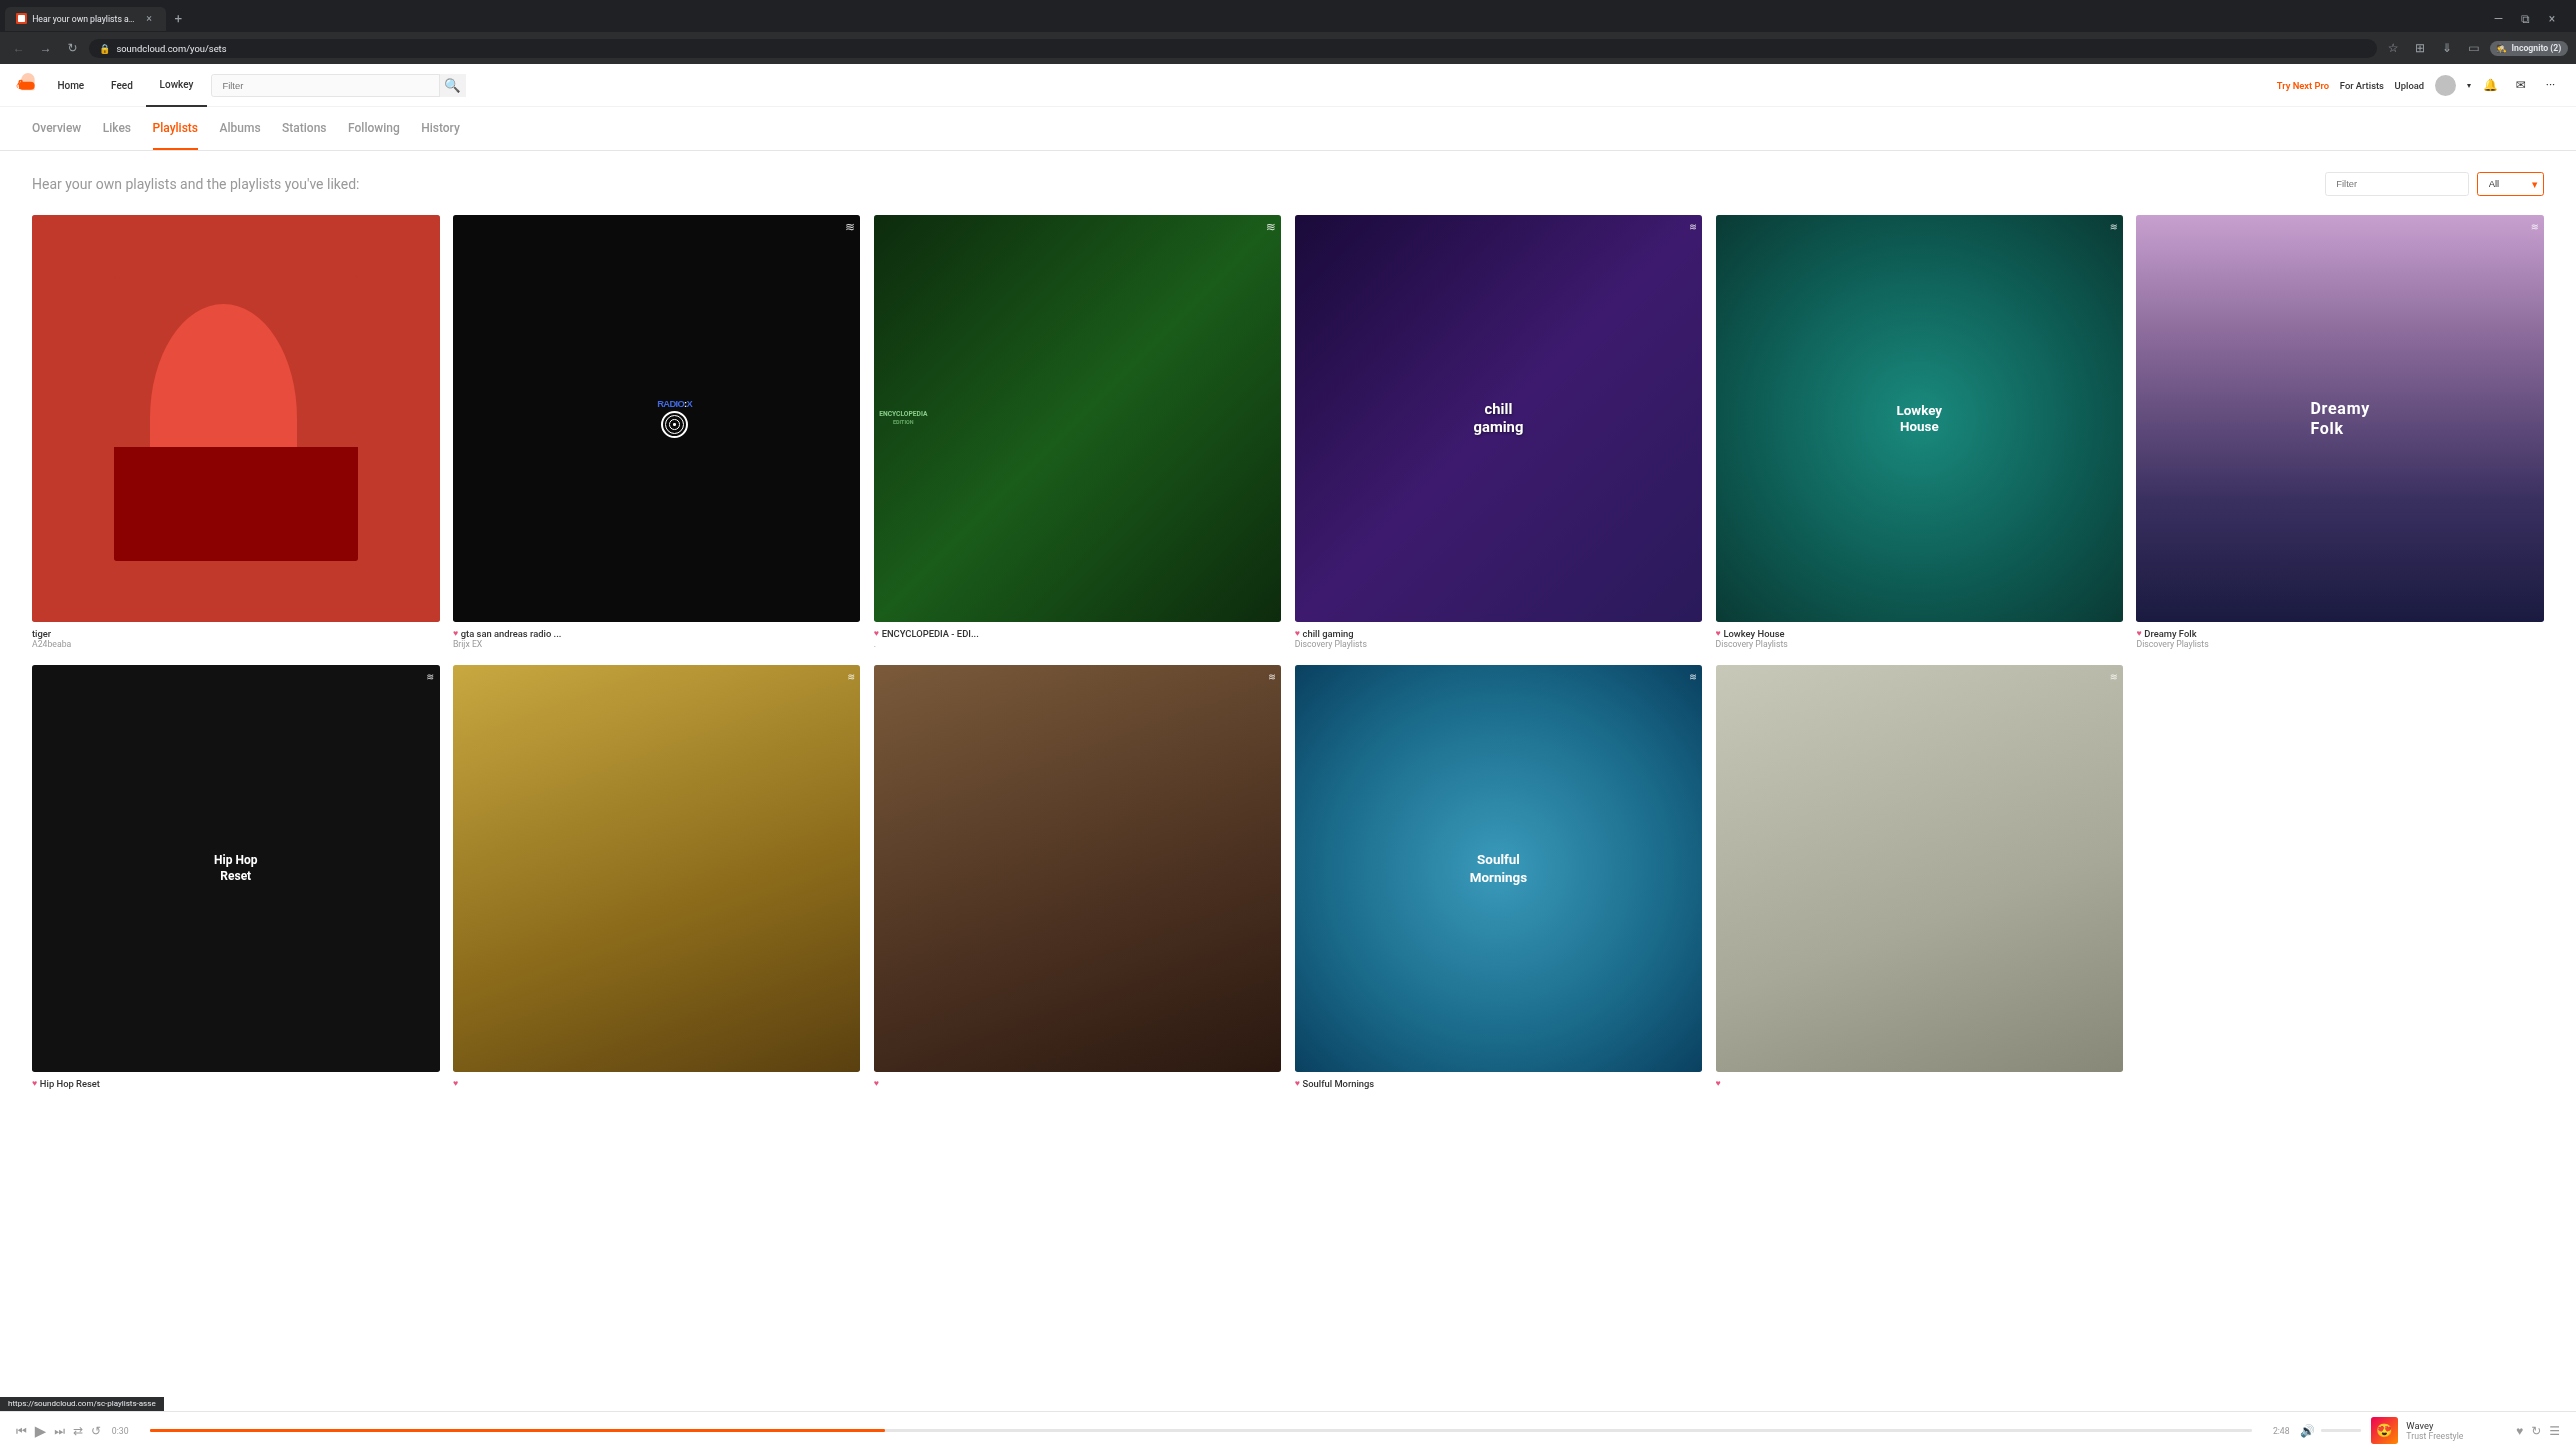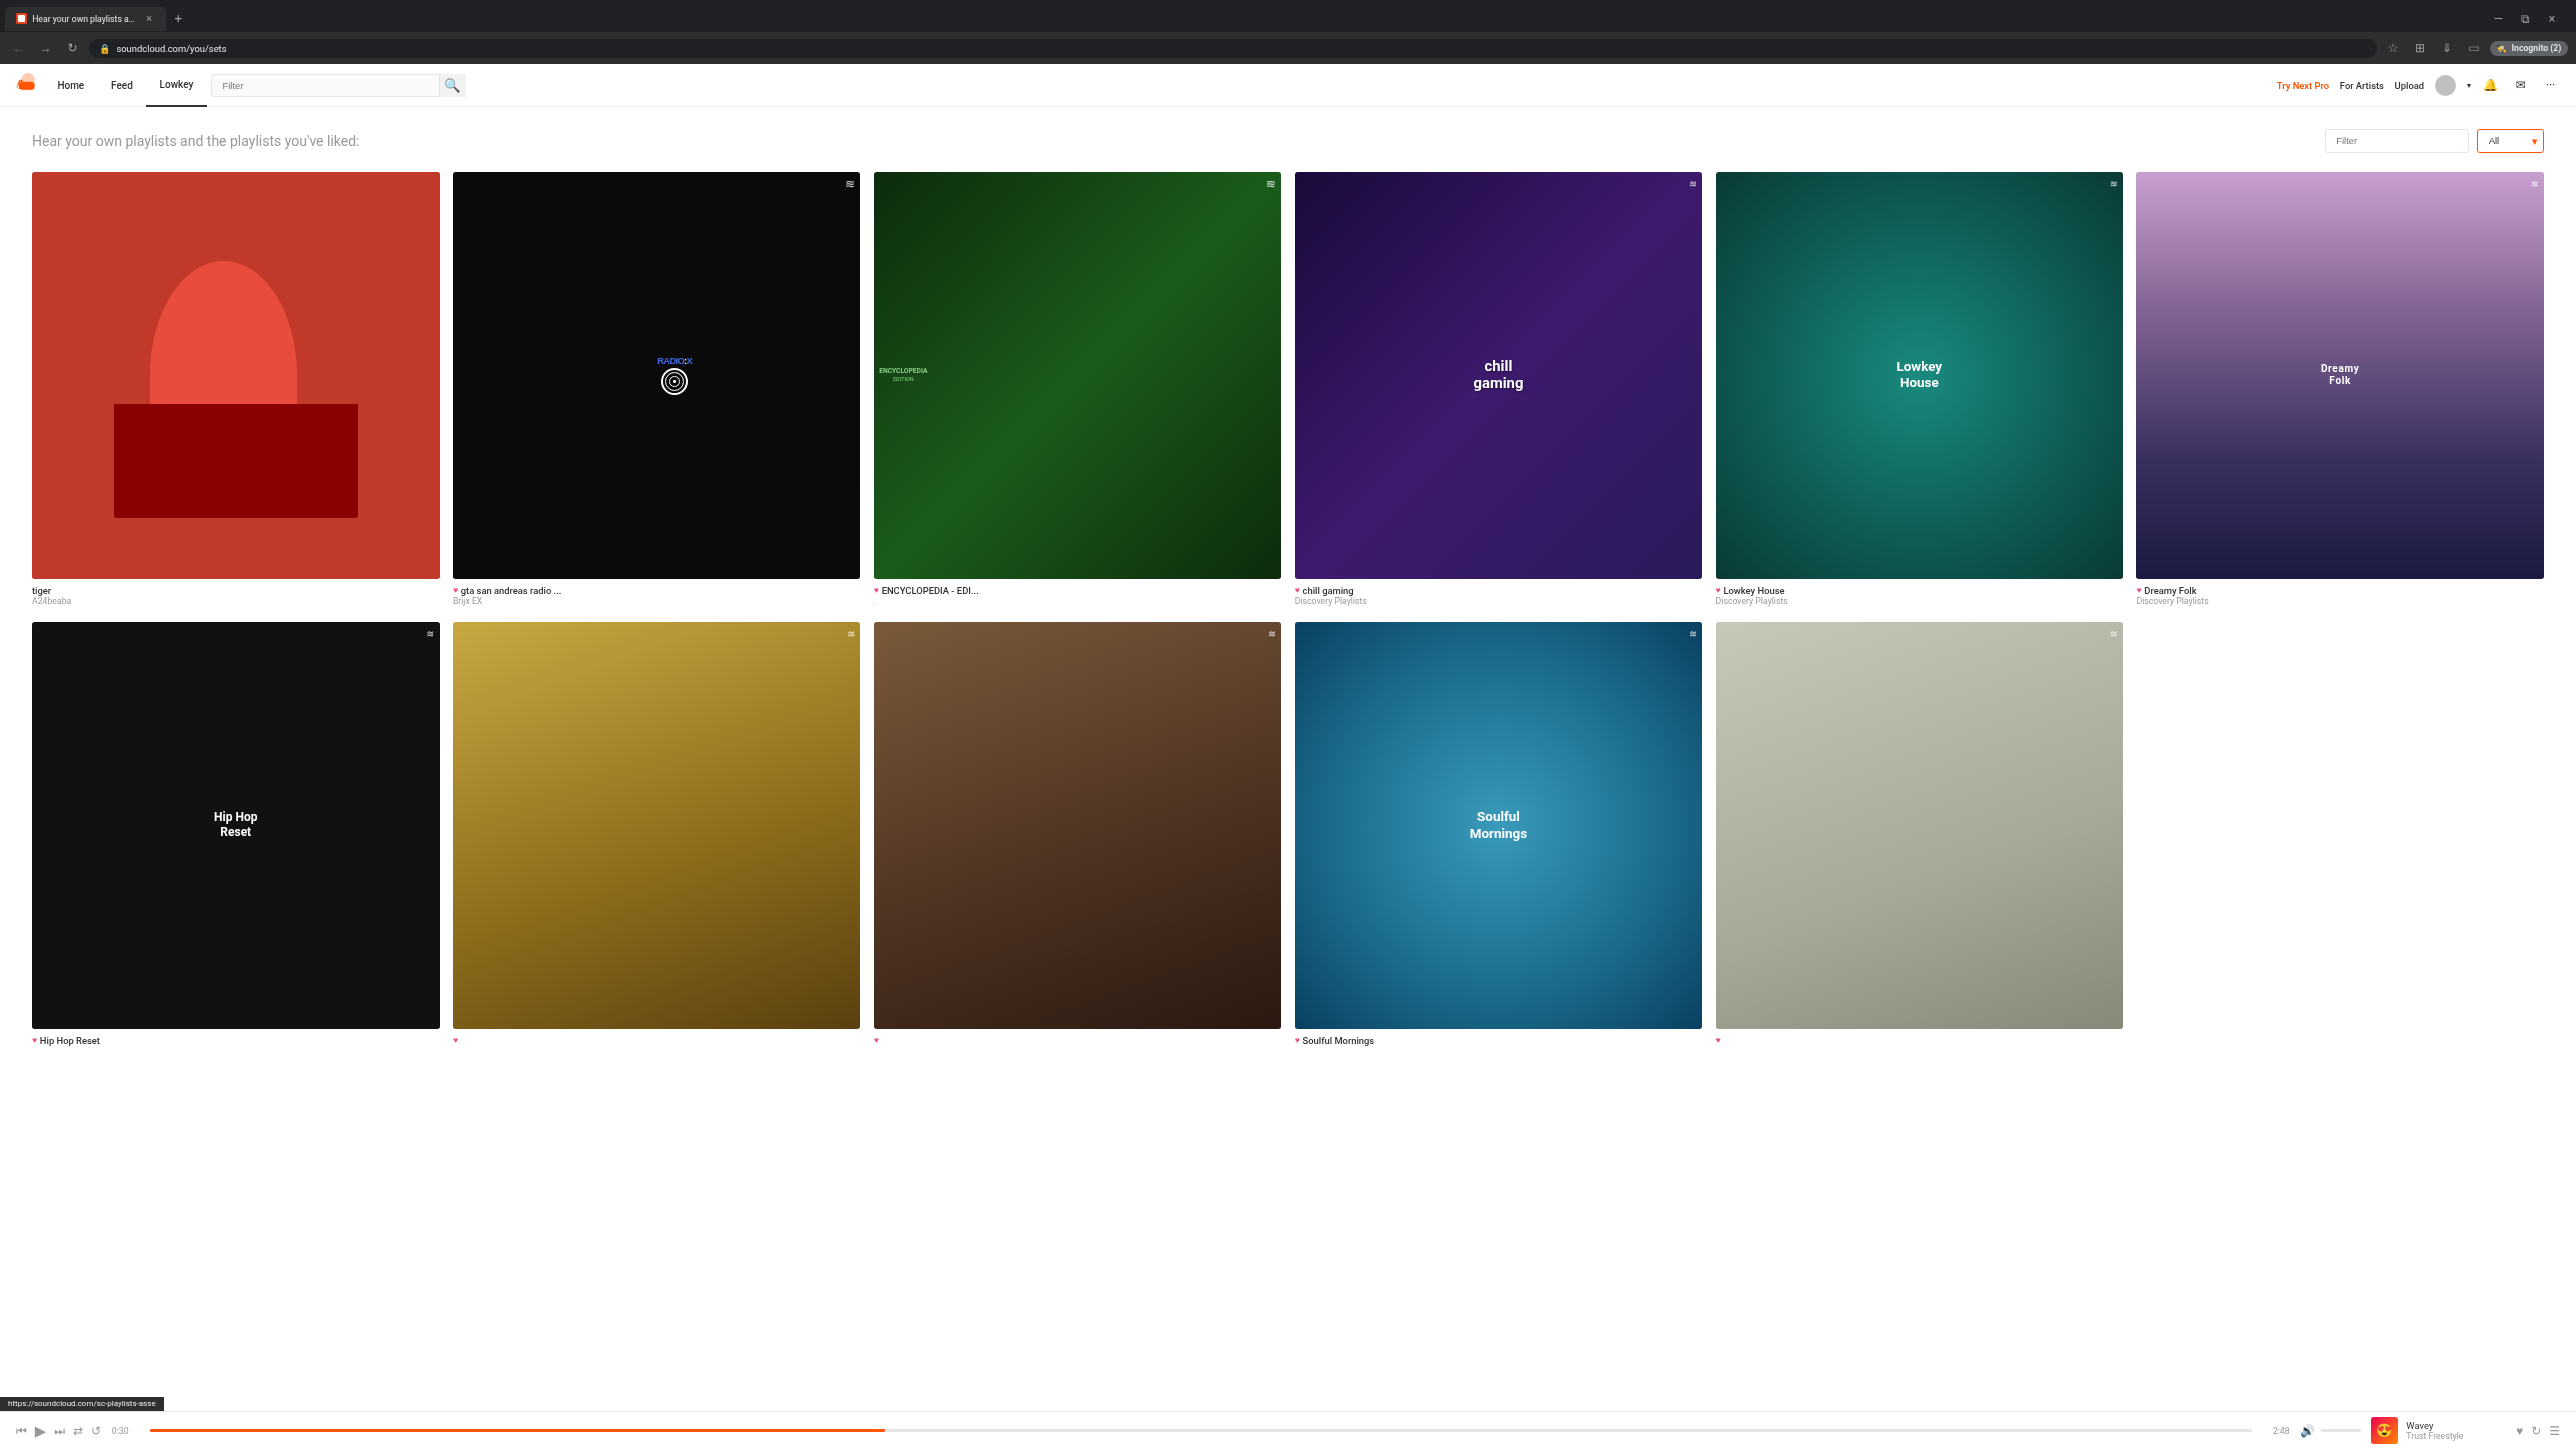--- a/index.html
+++ b/index.html
@@ -77,21 +77,21 @@
 
     
     .thumb-tiger-art { width: 100%; height: 100%; display: flex; align-items: center; justify-content: center; background: #c0392b; position: relative; }
     .thumb-radio-art { width: 100%; height: 100%; background: #0a0a0a; display: flex; align-items: center; justify-content: center; }
     .thumb-enc-art { width: 100%; height: 100%; background: linear-gradient(135deg, #0d2b0d 0%, #1a5c1a 50%, #0d2b0d 100%); display: flex; align-items: center; justify-content: flex-start; }
     .thumb-chill-art { width: 100%; height: 100%; background: linear-gradient(135deg, #1a0a3a 0%, #3d1a6e 50%, #2a1a5a 100%); display: flex; flex-direction: column; align-items: center; justify-content: center; }
     .chill-text { color: white; font-size: 14.8px; font-weight: 700; text-align: center; line-height: 1.2; text-shadow: 0.7px 0.7px 2.7px rgba(0,0,0,0.5); }
     .thumb-lowkey-art { width: 100%; height: 100%; background: radial-gradient(circle, #1a8a7e 0%, #0d5a52 60%, #0a3a34 100%); display: flex; flex-direction: column; align-items: center; justify-content: center; }
     .lowkey-text { color: white; font-size: 13.4px; font-weight: 700; text-align: center; line-height: 1.2; }
     .thumb-dreamy-art { width: 100%; height: 100%; background: linear-gradient(180deg, #c8a0d0 0%, #8a6a9a 30%, #3a3060 70%, #1a1a40 100%); display: flex; flex-direction: column; align-items: center; justify-content: center; }
-    .dreamy-text { color: white; font-size: 10px; font-weight: 700; text-align: center; line-height: 1.2; letter-spacing: 0.7px; }
+    .dreamy-text { color: white; font-size: 16px; font-weight: 700; line-height: 1.2; letter-spacing: 0.7px; }
     .thumb-hiphop-art { width: 100%; height: 100%; background: #111; display: flex; flex-direction: column; align-items: center; justify-content: center; }
     .hiphop-text { color: white; font-size: 12px; font-weight: 700; text-align: center; line-height: 1.3; }
     .thumb-soulful-art { width: 100%; height: 100%; background: radial-gradient(circle, #3a9aba 0%, #1a6a8a 60%, #0a4060 100%); display: flex; flex-direction: column; align-items: center; justify-content: center; }
     .soulful-text { color: white; font-size: 13.4px; font-weight: 700; text-align: center; line-height: 1.3; }
     .thumb-person1-art { width: 100%; height: 100%; background: linear-gradient(135deg, #8a7a2a 0%, #c8a840 50%, #6a5a20 100%); }
 
     
     .sc-player { position: fixed; bottom: 0; left: 0; right: 0; background: #fff; border-top: 0.7px solid #e5e5e5; height: 38px; display: flex; align-items: center; padding: 0 16px; gap: 10.7px; z-index: 100; }
     .player-controls { display: flex; align-items: center; gap: 8px; }
     .player-btn { color: #999; font-size: 12px; cursor: pointer; }
@@ -183,20 +183,29 @@
       <span class="for-artists">For Artists</span>
       <span class="upload-btn">Upload</span>
       <div class="avatar"></div>
       <span class="chevron-icon">▾</span>
       <div class="header-icon">🔔</div>
       <div class="header-icon">✉</div>
       <div class="header-icon">···</div>
     </div>
   </div>
 
+  <div class="sc-tabs">
+    <div class="sc-tab">Overview</div>
+    <div class="sc-tab">Likes</div>
+    <div class="sc-tab active">Playlists</div>
+    <div class="sc-tab">Albums</div>
+    <div class="sc-tab">Stations</div>
+    <div class="sc-tab">Following</div>
+    <div class="sc-tab">History</div>
+  </div>
 
   <div class="sc-content">
     <div class="content-header">
       <p class="content-desc">Hear your own playlists and the playlists you've liked:</p>
       <div class="filter-area">
         <input class="filter-input" type="text" placeholder="Filter" style="">
         <div class="filter-select-wrap">
           <select class="filter-select">
             <option>All</option>
             <option>Owned</option>

